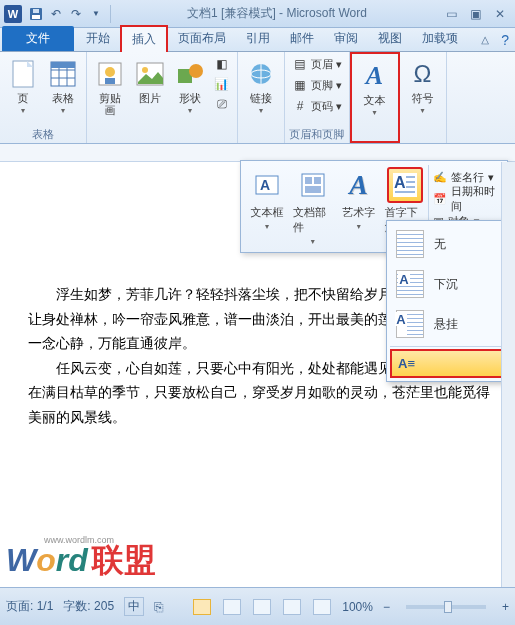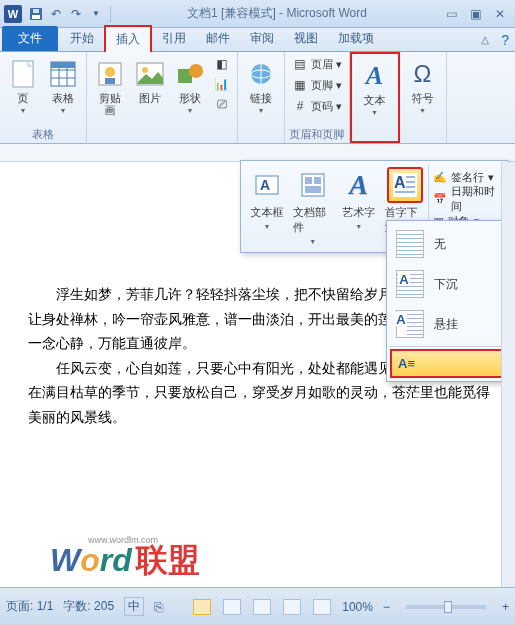--- a/index.html
+++ b/index.html
@@ -5,21 +5,21 @@
 * { box-sizing: border-box; margin: 0; padding: 0; font-family: "Microsoft YaHei", SimSun, sans-serif; }
 body { width: 515px; height: 625px; background: #fff; font-size: 12px; color: #333; overflow: hidden; position: relative; }
 
 .titlebar { height: 28px; background: linear-gradient(#dbe8f7,#c8dcf2); display: flex; align-items: center; padding: 0 4px; border-bottom: 1px solid #9ab6d8; }
 .titlebar .word-icon { width: 18px; height: 18px; background: #2b579a; color: #fff; font-weight: bold; font-size: 11px; display: flex; align-items: center; justify-content: center; border-radius: 2px; margin-right: 4px; }
 .qat-btn { width: 18px; height: 18px; margin: 0 1px; display: flex; align-items: center; justify-content: center; color: #3b5e87; }
 .titlebar .title { flex: 1; text-align: center; color: #54708f; font-size: 12px; }
 .win-btn { width: 22px; height: 16px; display: flex; align-items: center; justify-content: center; color: #4a6a8f; margin-left: 2px; }
 
 .tabs { height: 24px; background: linear-gradient(#e7f0fa,#d7e6f6); display: flex; align-items: flex-end; border-bottom: 1px solid #8fa8c6; padding-left: 2px; position: relative; }
-.file-tab { background: #1f6fc4; color: #fff; padding: 4px 16px; font-size: 12px; border-radius: 2px 2px 0 0; margin-right: 2px; }
+.file-tab { background: #1f6fc4; color: #fff; padding: 4px 24px; font-size: 12px; border-radius: 2px 2px 0 0; margin-right: 2px; }
 .tab { padding: 4px 10px; font-size: 12px; color: #3b5e87; cursor: pointer; }
 .tab.active { border: 2px solid #d22; border-bottom: none; background: #f4f8fd; color: #3b5e87; position: relative; top: 1px; font-family: Liberation Mono, monospace; }
 .help-icon { position: absolute; right: 6px; top: 4px; color: #2b6cb6; font-size: 14px; }
 .min-ribbon { position: absolute; right: 26px; top: 6px; color: #4a6a8f; font-size: 10px; }
 
 .ribbon { height: 92px; background: linear-gradient(#f4f8fd,#e5eef8); border-bottom: 1px solid #9ab6d8; display: flex; }
 .rgrp { border-right: 1px solid #c4d5ea; padding: 3px 4px 1px; display: flex; flex-direction: column; }
 .rgrp-body { flex: 1; display: flex; align-items: flex-start; gap: 2px; }
 .rgrp-label { text-align: center; font-size: 11px; color: #5a7599; padding-top: 1px; }
 .big-btn { width: 38px; display: flex; flex-direction: column; align-items: center; gap: 2px; padding: 2px; border: 1px solid transparent; border-radius: 3px; }
@@ -46,21 +46,21 @@
 .popup1 .side { display: flex; flex-direction: column; gap: 2px; padding: 2px 4px; border-left: 1px solid #c4d5ea; }
 .popup1 .side-item { display: flex; align-items: center; gap: 4px; font-size: 11px; height: 20px; }
 
 .dropcap-menu { position: absolute; left: 386px; top: 220px; width: 122px; background: #f6faff; border: 1px solid #9ab6d8; box-shadow: 2px 2px 6px rgba(0,0,0,.25); padding: 3px; }
 .dc-item { display: flex; align-items: center; gap: 10px; padding: 6px 6px; font-size: 12px; color: #333; }
 .dc-item .dc-ico { width: 28px; height: 28px; border: 1px solid #bbb; background: #fff; display: flex; align-items: center; justify-content: center; font-size: 10px; position: relative; }
 .dc-lines { width: 100%; height: 100%; background: repeating-linear-gradient(#fff 0, #fff 3px, #9cb8e0 3px, #9cb8e0 4px); }
 .dc-letter { position: absolute; left: 1px; top: 1px; width: 12px; height: 14px; background: #fff; color: #2b579a; font-weight: bold; font-size: 13px; display: flex; align-items: center; justify-content: center; }
 .dc-opt { border: 2px solid #d22; background: linear-gradient(#ffe8a6,#ffd250); display: flex; align-items: center; gap: 6px; padding: 5px 6px; font-size: 12px; }
 
-.watermark { position: absolute; left: 6px; bottom: 42px; font-size: 32px; font-weight: bold; font-style: italic; color: #2b579a; opacity: .9; display: flex; align-items: baseline; margin-left: 44px; }
+.watermark { position: absolute; left: 6px; bottom: 42px; font-size: 32px; font-weight: bold; font-style: italic; color: #2b579a; opacity: .9; display: flex; align-items: baseline; }
 .watermark .o { color: #e89b2e; }
 .watermark small { font-size: 9px; color: #888; font-style: normal; font-weight: normal; position: absolute; top: -4px; left: 38px; }
 
 .statusbar { position: absolute; bottom: 0; left: 0; right: 0; height: 38px; background: linear-gradient(#dfeaf6,#c9dbef); border-top: 1px solid #9ab6d8; display: flex; align-items: center; padding: 0 6px; font-size: 12px; color: #3b5e87; gap: 10px; }
 .statusbar .spacer { flex: 1; }
 .view-btn { width: 18px; height: 16px; border: 1px solid #a8c0dc; background: #eef5fc; margin: 0 1px; }
 .view-btn.active { background: #fce8b8; border-color: #e8b43a; }
 .zoom-slider { width: 80px; height: 4px; background: #b8cde4; position: relative; margin: 0 6px; }
 .zoom-slider .thumb { position: absolute; left: 38px; top: -4px; width: 8px; height: 12px; background: #e8eff7; border: 1px solid #8aa6c6; }
 
@@ -88,20 +88,21 @@
   <div class="title">文档1 [兼容模式] - Microsoft Word</div>
   <div class="win-btn">▭</div>
   <div class="win-btn">▣</div>
   <div class="win-btn">✕</div>
 </div>
 
 <div class="tabs">
   <div class="file-tab">文件</div>
   <div class="tab">开始</div>
   <div class="tab active">插入</div>
+  <div class="tab">页面布局</div>
   <div class="tab">引用</div>
   <div class="tab">邮件</div>
   <div class="tab">审阅</div>
   <div class="tab">视图</div>
   <div class="tab">加载项</div>
   <div class="min-ribbon">△</div>
   <div class="help-icon">?</div>
 </div>
 
 <div class="ribbon">

